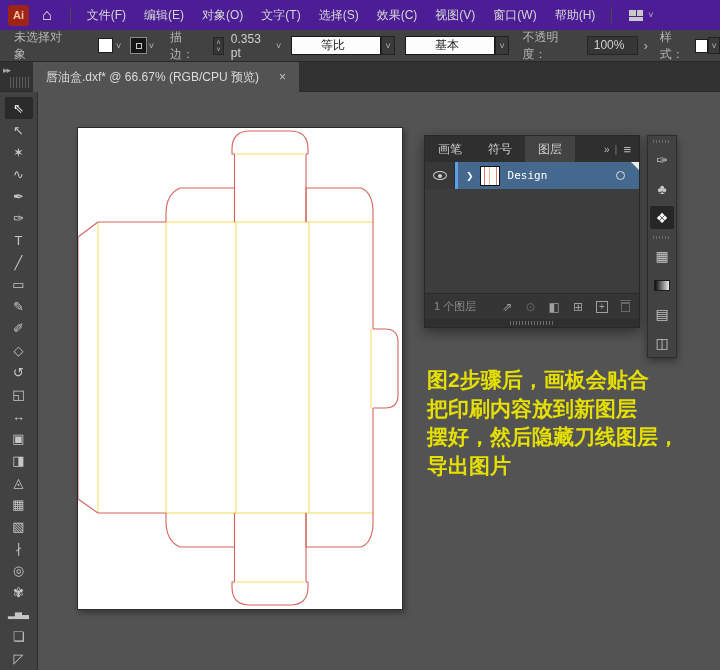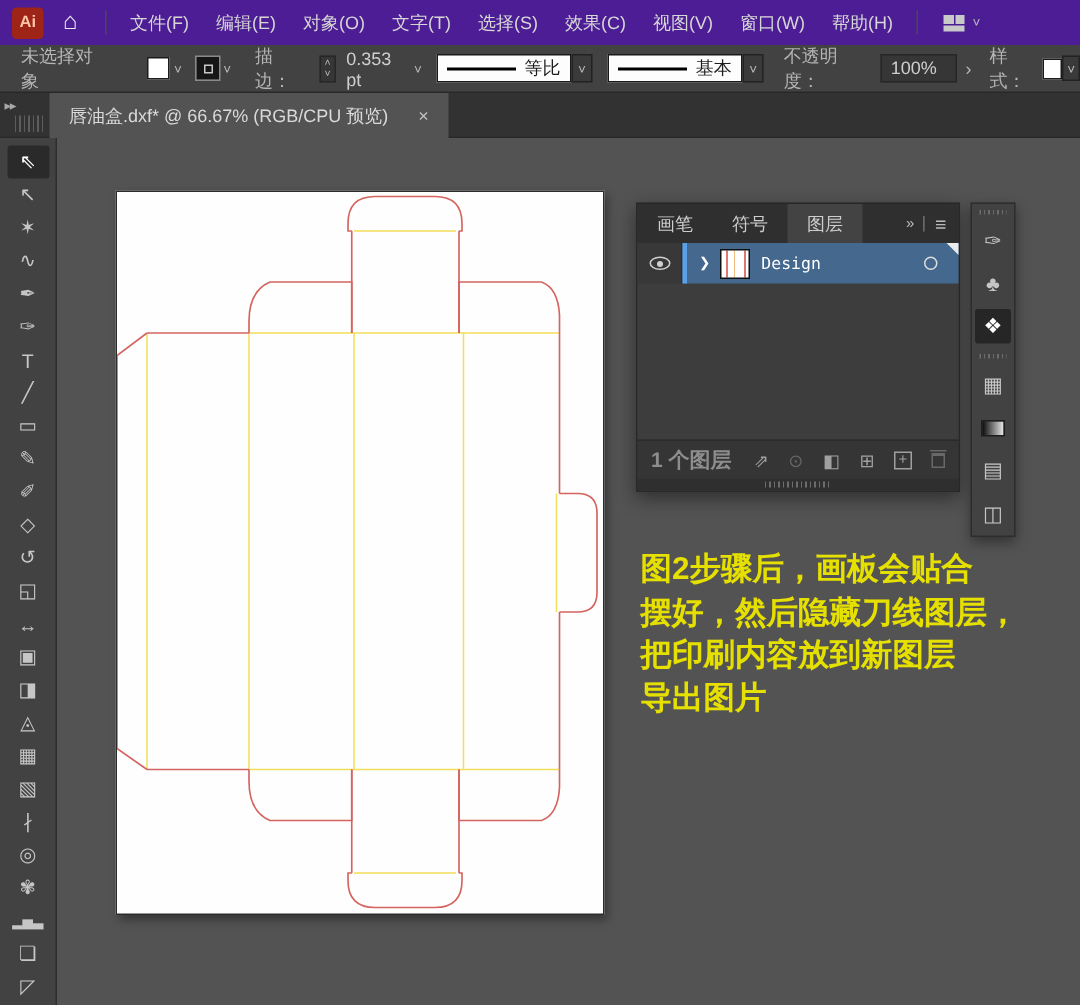--- a/index.html
+++ b/index.html
@@ -28,21 +28,21 @@
   .cb-gap { margin-left:10px; }
   .swatch { width:15px; height:15px; border:1px solid #1c1c1c; background:#fff; }
   .stroke-swatch { width:15px; height:15px; background:#161616; outline:1px solid #8a8a8a;
     display:flex; align-items:center; justify-content:center; }
   .stroke-swatch i { width:6px; height:6px; border:1px solid #c9c9c9; display:block; }
   .mini-chev { font-size:9px; color:#bdbdbd; margin-left:3px; }
   .stepper { width:11px; height:18px; background:#363636; border:1px solid #262626;
     display:flex; flex-direction:column; align-items:center; justify-content:center;
     font-size:7px; color:#bbb; line-height:7px; margin-left:8px; }
   .preview { width:92px; height:19px; background:#fdfdfd; border:1px solid #191919;
-    display:flex; align-items:center; margin-left:10px; }
+    display:flex; align-items:center; margin-left:10px;flex-direction:column; }
   .preview .line { flex:1; height:2px; background:#000; margin:0 6px; }
   .preview .lbl { color:#1d1d1d; font-size:12px; padding-right:6px; }
   .dd { width:15px; height:19px; background:#3a3a3a; border:1px solid #222;
     display:flex; align-items:center; justify-content:center; color:#bbb; font-size:9px; }
   .opacity-box { width:52px; height:19px; background:#363636; border:1px solid #262626;
     color:#cfcfcf; padding:0 6px; line-height:17px; margin-left:6px; }
   .next-btn { color:#bbb; margin-left:6px; font-size:12px; }
   
   .tabbar { position:absolute; left:0; top:62px; width:720px; height:30px;
     background:#323232; border-bottom:1px solid #2a2a2a; }
@@ -85,21 +85,21 @@
   .thumb { width:20px; height:20px; background:#fff; border:1px solid #101010;
     background-image:linear-gradient(90deg,transparent 3px, rgba(214,96,88,.85) 3px 4px, transparent 4px 8px,
       rgba(236,170,90,.8) 8px 9px, transparent 9px 15px, rgba(214,96,88,.85) 15px 16px, transparent 16px); }
   .layer-name { color:#fff; font-size:11px; margin-left:8px; font-family:"DejaVu Sans Mono",monospace; }
   .target { width:9px; height:9px; border:1px solid #dcdcdc; border-radius:50%; margin-left:auto; margin-right:14px; }
   .corner { position:absolute; top:0; right:0; width:0; height:0;
     border-left:8px solid transparent; border-top:8px solid #ececec; }
   .panel-empty { height:104px; background:#3d3d3d; }
   .panel-footer { height:26px; background:#353535; border-top:1px solid #2a2a2a;
     display:flex; align-items:center; padding:0 9px; }
-  .layer-count { font-size:14px; color:#8d8d8d; margin-right:auto;font-weight:bold; }
+  .layer-count { font-size:11px; color:#8d8d8d; margin-right:auto; }
   .pf-icons { display:flex; align-items:center; gap:13px; }
   .pf-ico { color:#a0a0a0; font-size:12px; line-height:12px; }
   .pf-ico.dim { color:#666; }
   .pf-ico.boxed { width:12px; height:12px; border:1px solid #a0a0a0; font-size:10px;
     display:flex; align-items:center; justify-content:center; }
   .trash { width:9px; height:10px; border:1px solid #686868; border-top-width:2px; position:relative; }
   .trash:before { content:""; position:absolute; left:-2px; top:-4px; width:11px; height:1px; background:#686868; }
   .panel-grip { height:8px; background:#2f2f2f; display:flex; align-items:center; justify-content:center; }
   .panel-grip i { width:44px; height:4px;
     background:repeating-linear-gradient(90deg,#6c6c6c 0 1px,transparent 1px 3px); display:block; }
@@ -297,18 +297,18 @@
 
   <div class="dock">
     <span class="dock-grip"></span>
     <span style="display:contents;"><span class="dock-ico">✑</span><span class="dock-ico">♣</span><span class="dock-ico active">❖</span><span class="dock-grip"></span><span class="dock-ico">▦</span><span class="dock-ico">
           <i class="gradbox"></i>
         </span><span class="dock-ico">▤</span><span class="dock-ico">◫</span></span>
   </div>
 
   <div class="note">
     <div>图2步骤后，画板会贴合</div>
+    <div>把印刷内容放到新图层</div>
     <div>摆好，然后隐藏刀线图层，</div>
-    <div>把印刷内容放到新图层</div>
     <div>导出图片</div>
   </div>
 
 </div>
 
 </body></html>

